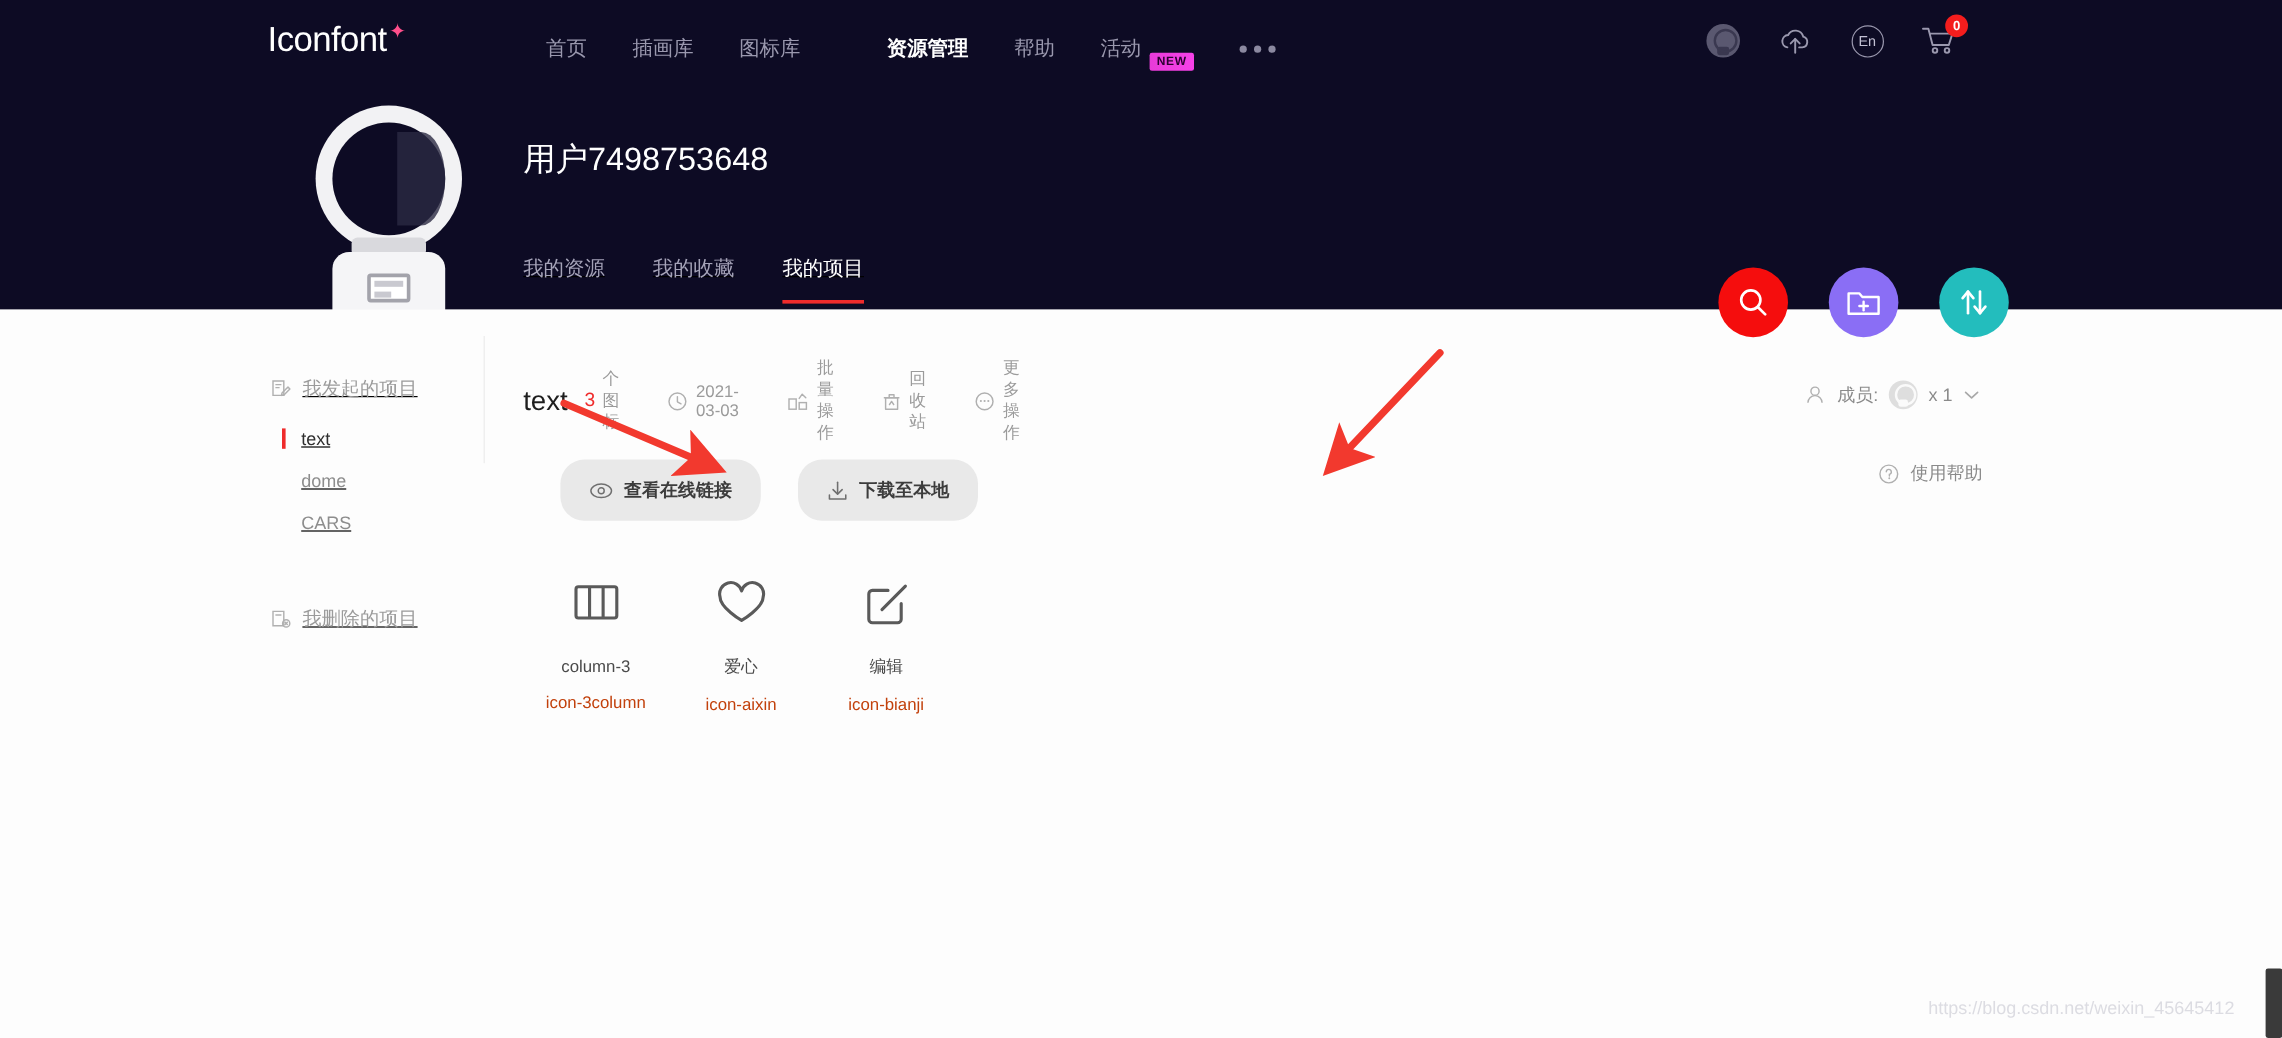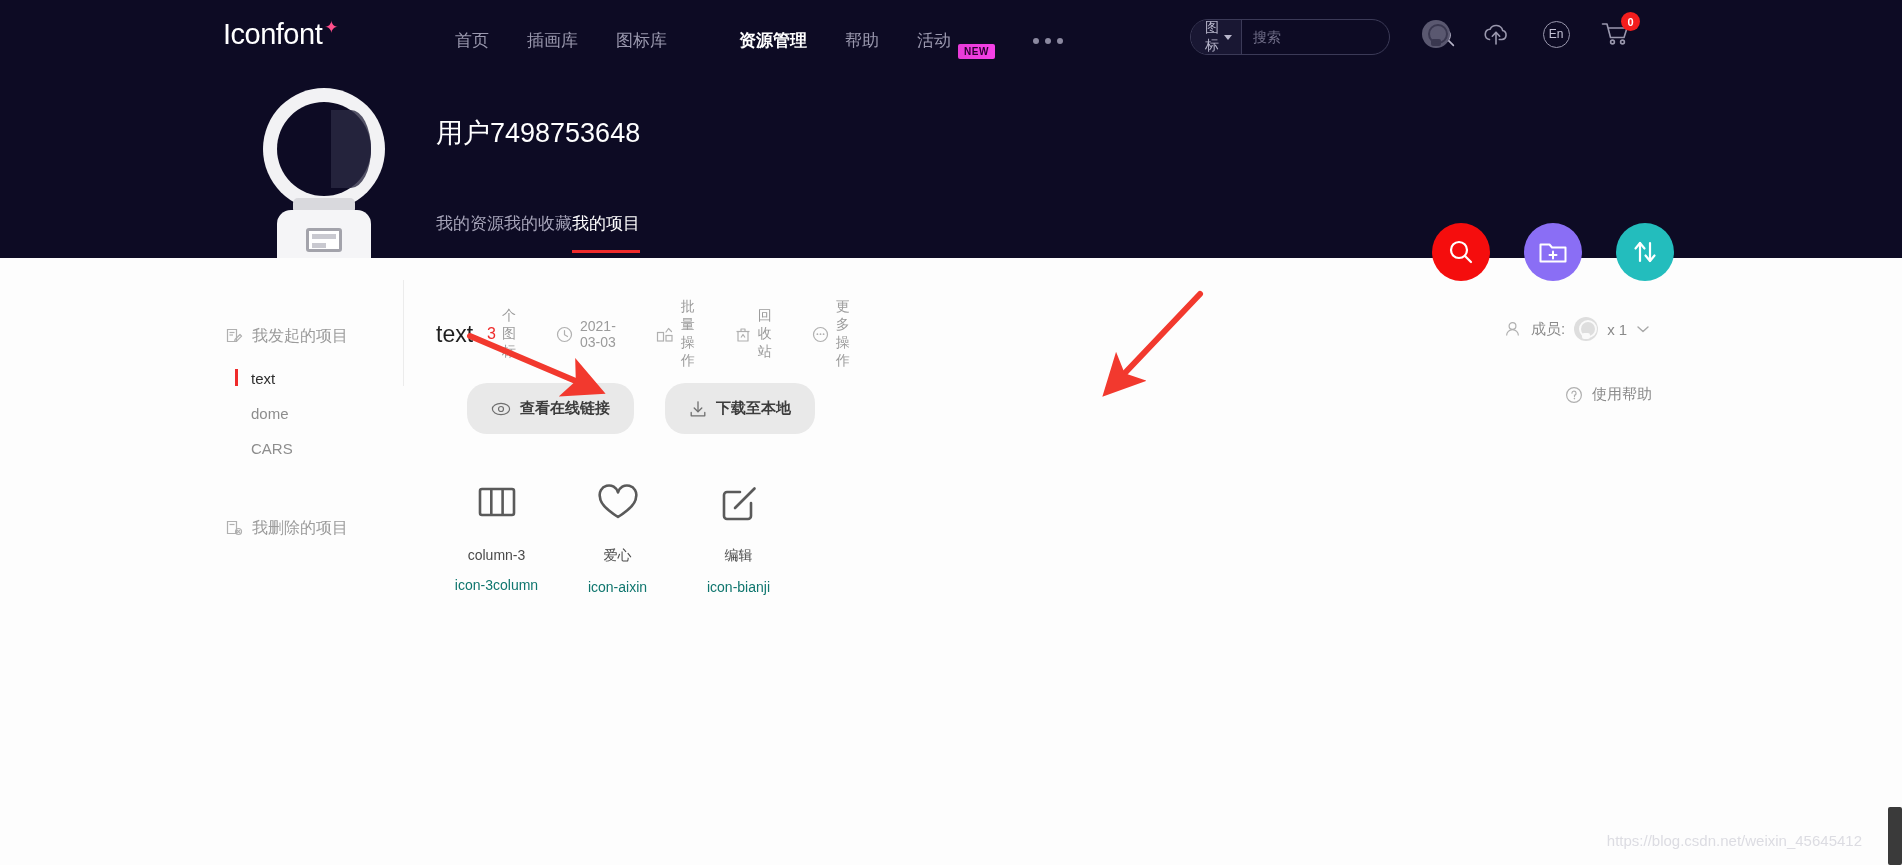--- a/index.html
+++ b/index.html
@@ -151,21 +151,21 @@
   .helmet-panel::after {
     content:''; position:absolute; left:3px; top:12px; width:14px; height:5px; background:#c9c9d0;
   }
 
   .username {
     position: absolute; left: 436px; top: 115px;
     color: #ffffff; font-size: 27px;
   }
   .ptabs {
     position: absolute; left: 436px; top: 212px;
-    display: flex; align-items: flex-start;
+    display: flex; gap: 40px; align-items: flex-start; text-decoration: underline;
   }
   .ptab {
     color: #a5a3b8; font-size: 17px; padding-bottom: 18px;
     position: relative; cursor: pointer; white-space: nowrap;
   }
   .ptab.active { color: #ffffff; }
   .ptab.active::after {
     content:''; position: absolute; left: 0; bottom: 0;
     width: 100%; height: 3px; background: #ef2b2b;
   }
@@ -177,21 +177,21 @@
     display: flex; align-items: center; justify-content: center;
     cursor: pointer;
   }
   .fab.red { background: #f50d0d; }
   .fab.purple { background: #8a6ef5; }
   .fab.teal { background: #23bdbd; }
 
   
   .content { position: absolute; left: 0; top: 258px; width: 1902px; height: 607px; background: #fdfdfd; }
 
-  .sidebar { position: absolute; left: 225px; top: 60px; width: 180px; }
+  .sidebar { position: absolute; left: 225px; top: 48px; width: 180px; text-decoration: underline; }
   .side-group {
     display: flex; align-items: center; gap: 9px;
     color: #9b9b9b; font-size: 16px; margin-bottom: 6px;
     padding: 8px 0; cursor: pointer;
   }
   .side-sub {
     font-size: 15px; color: #8d8d8d; padding: 9px 0 9px 26px;
     position: relative; cursor: pointer;
   }
   .side-sub.active { color: #2e2e2e; }
@@ -233,21 +233,21 @@
     font-weight: bold;
   }
   .btn-gap { width: 31px; }
 
   .icongrid { position: absolute; left: 0; top: 205px; display: flex; gap: 0; }
   .icon-cell {
     width: 121px; text-align: center; cursor: pointer;
   }
   .icon-art { height: 78px; display: flex; align-items: center; justify-content: center; }
   .icon-cn { font-size: 14px; color: #4a4a4a; margin-top: 6px; }
-  .icon-id { font-size: 14px; color: #0f766e; margin-top: 14px; }
+  .icon-id { font-size: 14px; color: #c2410c; margin-top: 14px; }
 
   .members {
     position: absolute; left: 1503px; top: 59px;
     display: flex; align-items: center; gap: 9px;
     color: #8a8a8a; font-size: 15px; cursor: pointer;
   }
   .member-av {
     width: 24px; height: 24px; border-radius: 50%;
     background: #dedede; position: relative; overflow: hidden;
   }
@@ -311,33 +311,20 @@
           <a>活动</a>
           <span class="new-badge">NEW</span>
         </div>
         <div class="dots">
           <i></i>
           <i></i>
           <i></i>
         </div>
       </div>
 
-      <div class="searchbox">
-        <div class="search-sel">
-          <span>图标</span>
-          <span class="chev"></span>
-        </div>
-        <input class="search-input" type="text" placeholder="搜索" style="">
-        <span class="search-mag">
-          <svg width="22" height="22" viewBox="0 0 22 22">
-            <circle cx="9.5" cy="9.5" r="6.6" fill="none" stroke="#b6b4c8" stroke-width="1.6"></circle>
-            <line x1="14.4" y1="14.4" x2="19.4" y2="19.4" stroke="#b6b4c8" stroke-width="1.6" stroke-linecap="round"></line>
-          </svg>
-        </span>
-      </div>
 
       <div class="topicons">
         <div class="topicon">
           <div class="avatar-small-dark"></div>
         </div>
         <div class="topicon">
           <svg width="30" height="26" viewBox="0 0 30 26">
             <path d="M8.5 18.5a5.2 5.2 0 0 1 .6-10.3 6.8 6.8 0 0 1 12.6 1.3 4.6 4.6 0 0 1-.8 9h-2.6" fill="none" stroke="#9a98ae" stroke-width="1.6" stroke-linecap="round"></path>
             <line x1="15" y1="11.5" x2="15" y2="23" stroke="#9a98ae" stroke-width="1.6" stroke-linecap="round"></line>
             <polyline points="11.3,15.2 15,11.4 18.7,15.2" fill="none" stroke="#9a98ae" stroke-width="1.6" stroke-linecap="round" stroke-linejoin="round"></polyline>

